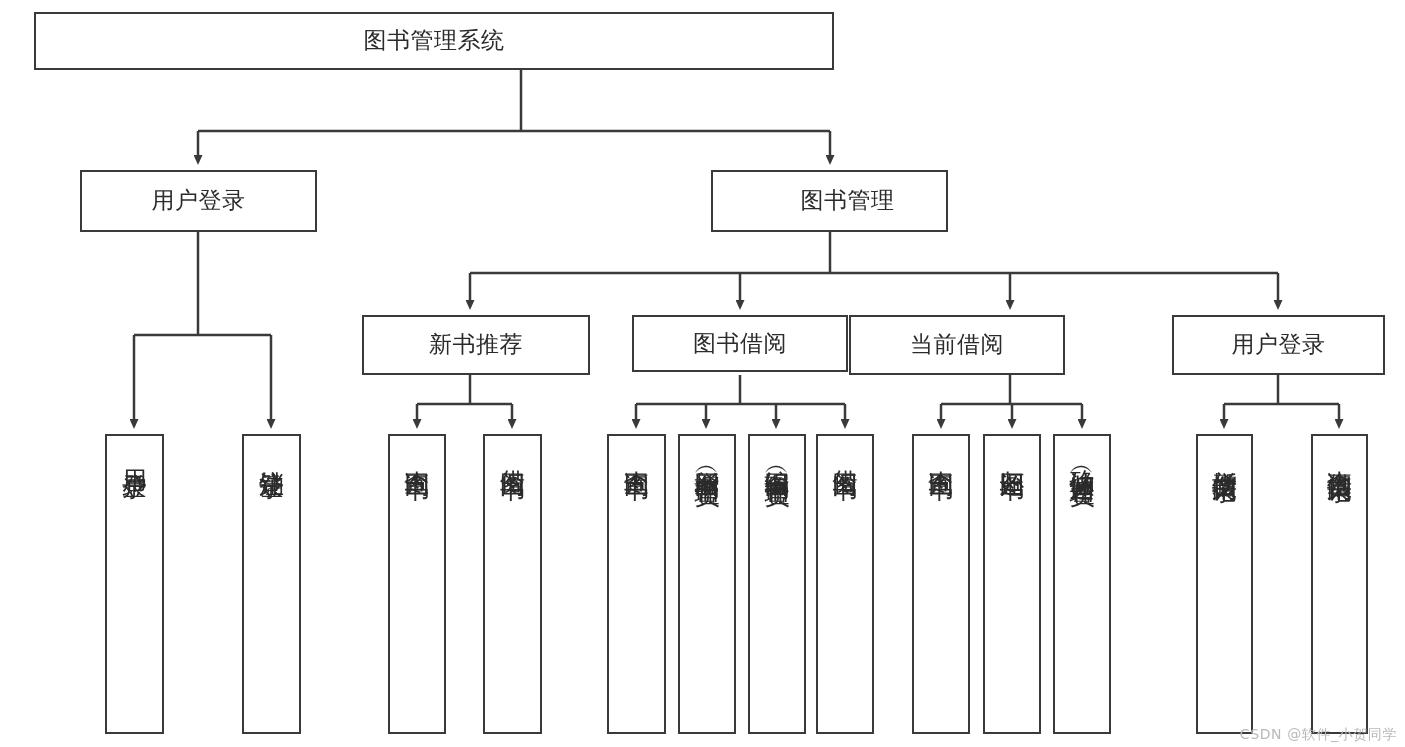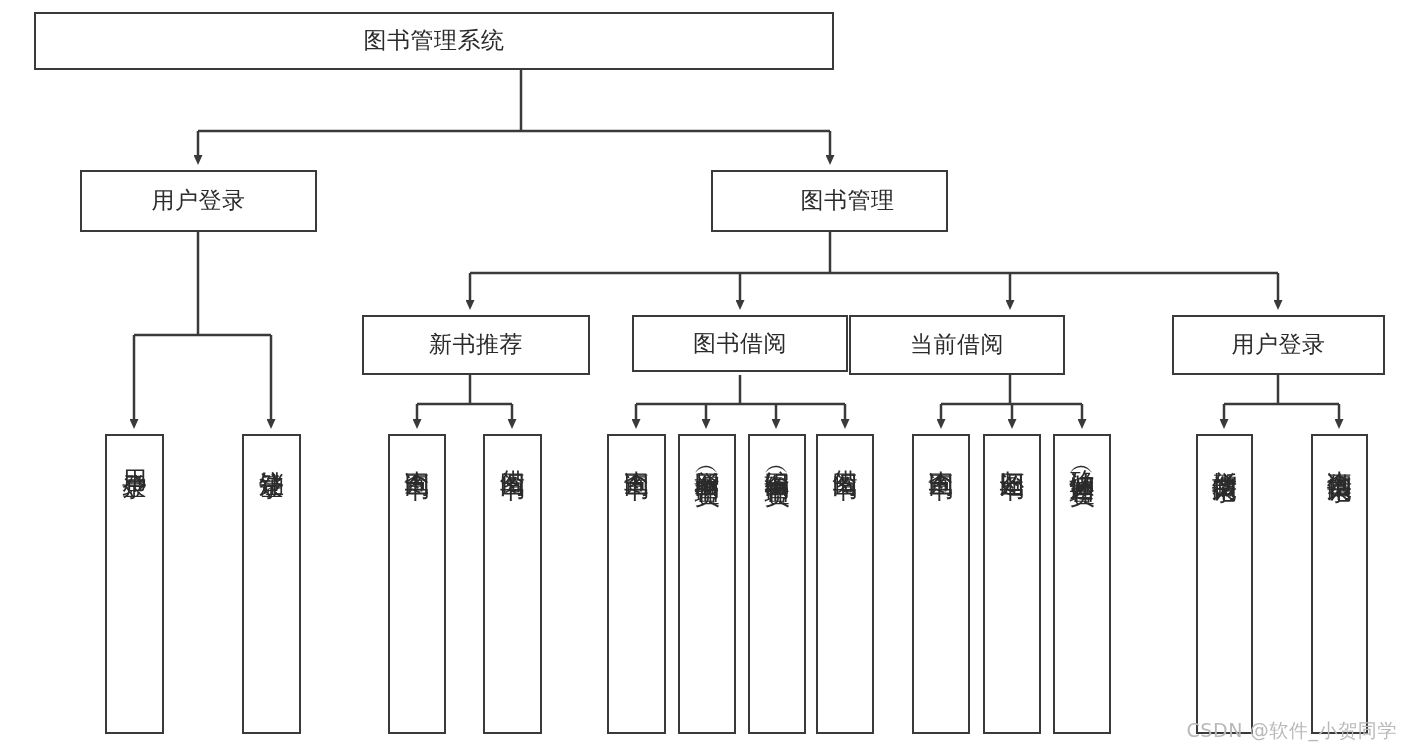--- a/index.html
+++ b/index.html
@@ -55,21 +55,21 @@
     writing-mode: vertical-rl;
     text-orientation: upright;
     font-size: 25px;
     line-height: 1.0;
     letter-spacing: 2px;
   }
   .watermark {
     position: absolute;
     right: 8px;
     bottom: 3px;
-    font-size: 19px;
+    font-size: 14px;
     color: #b9b9b9;
     letter-spacing: 0.6px;
     white-space: nowrap;
     pointer-events: none;
     text-align: right;
   }
 </style>
 </head>
 <body>
 

